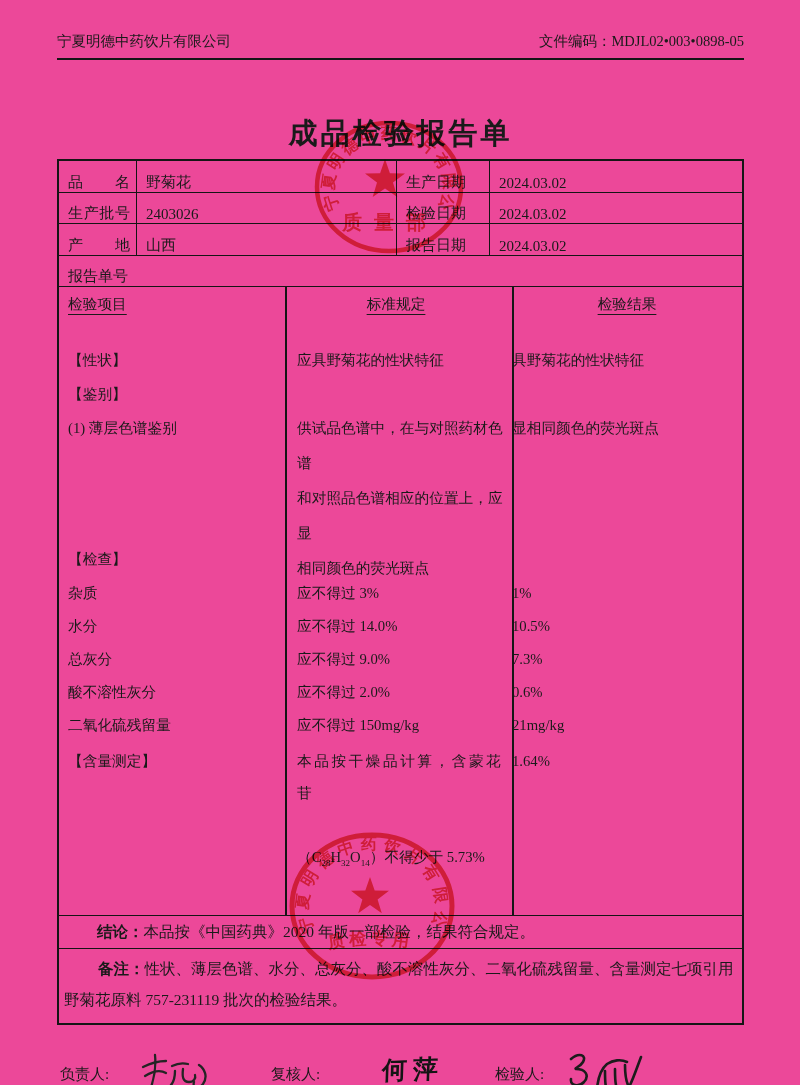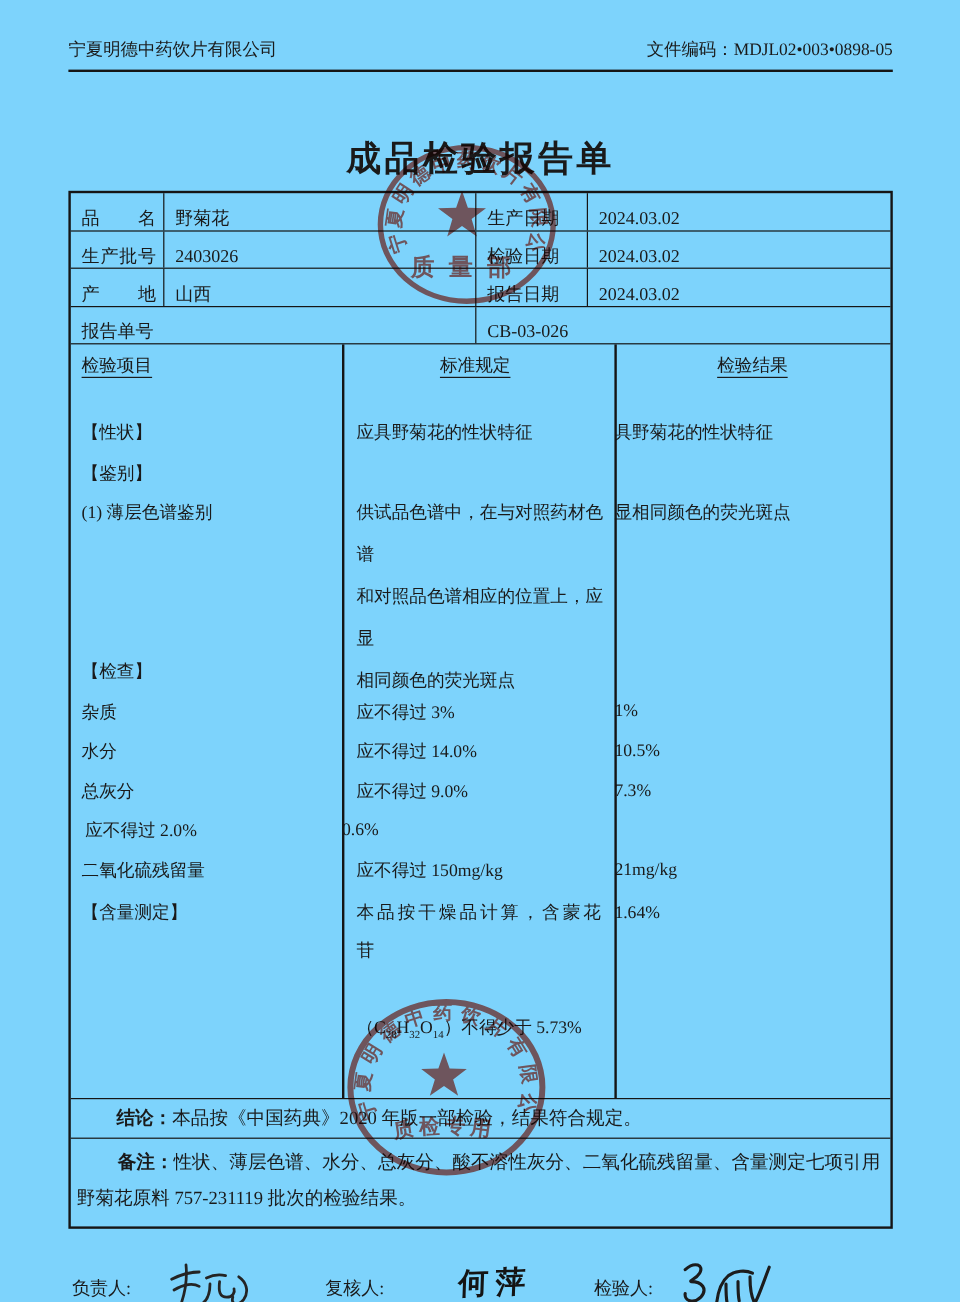--- a/index.html
+++ b/index.html
@@ -1,18 +1,18 @@
 <!DOCTYPE html>
 <html><head>
 <meta charset="utf-8">
 <style>
   * { margin:0; padding:0; box-sizing:border-box; }
   html,body { background:#e8e8e8; }
   .sheet {
-    position:relative; width:800px; height:1085px; background:#7dd3fc;
+    position:relative; width:800px; height:1085px; background:#ec4899;
     font-family:"Liberation Serif","DejaVu Serif",serif; color:#1a1a1a; overflow:hidden;
   }
   .content { position:absolute; left:57px; top:0; width:687px; }
 
   
   .pagehead {
     display:flex; justify-content:space-between; align-items:flex-end;
     padding-top:32px; padding-bottom:7px; border-bottom:2px solid #151515;
     font-size:14.5px;
   }
@@ -99,21 +99,20 @@
       <div class="irow">
         <div class="ic">
             <span class="spread">产地</span>
           </div>
         <div class="ic">山西</div>
         <div class="ic">报告日期</div>
         <div class="ic">2024.03.02</div>
       </div>
       <div class="irow report">
         <div class="ic">报告单号</div>
-        <div class="ic">CB-03-026</div>
       </div>
 
       <div class="main">
         <div class="vline" style="left:226px"></div>
         <div class="vline" style="left:453px"></div>
 
         <div class="mrow head" style="height:56px">
           <div class="cell c1">
               <span class="u">检验项目</span>
             </div>
@@ -154,20 +153,21 @@
           <div class="cell c1">水分</div>
           <div class="cell c2">应不得过 14.0%</div>
           <div class="cell c3">10.5%</div>
         </div>
         <div class="mrow" style="height:33px">
           <div class="cell c1">总灰分</div>
           <div class="cell c2">应不得过 9.0%</div>
           <div class="cell c3">7.3%</div>
         </div>
         <div class="mrow" style="height:33px">
+          <div class="cell c1">酸不溶性灰分</div>
           <div class="cell c2">应不得过 2.0%</div>
           <div class="cell c3">0.6%</div>
         </div>
         <div class="mrow" style="height:33px">
           <div class="cell c1">二氧化硫残留量</div>
           <div class="cell c2">应不得过 150mg/kg</div>
           <div class="cell c3">21mg/kg</div>
         </div>
         <div class="mrow assay" style="height:68px">
           <div class="cell c1">【含量测定】</div>

